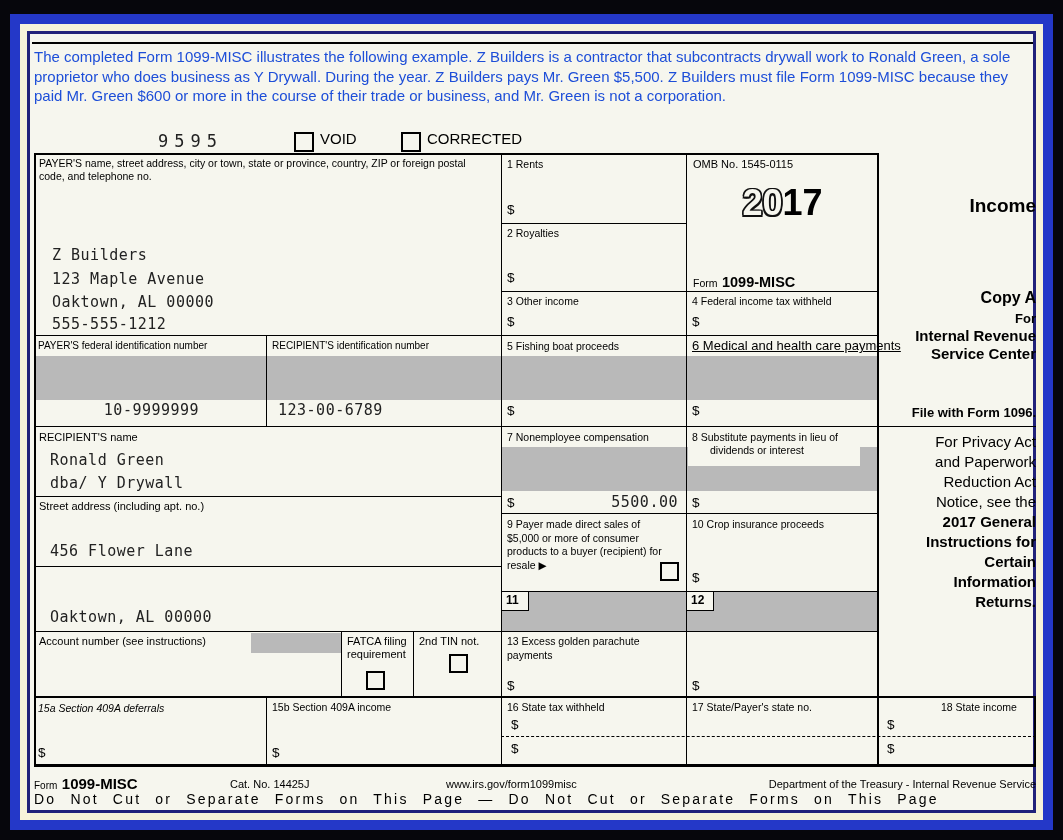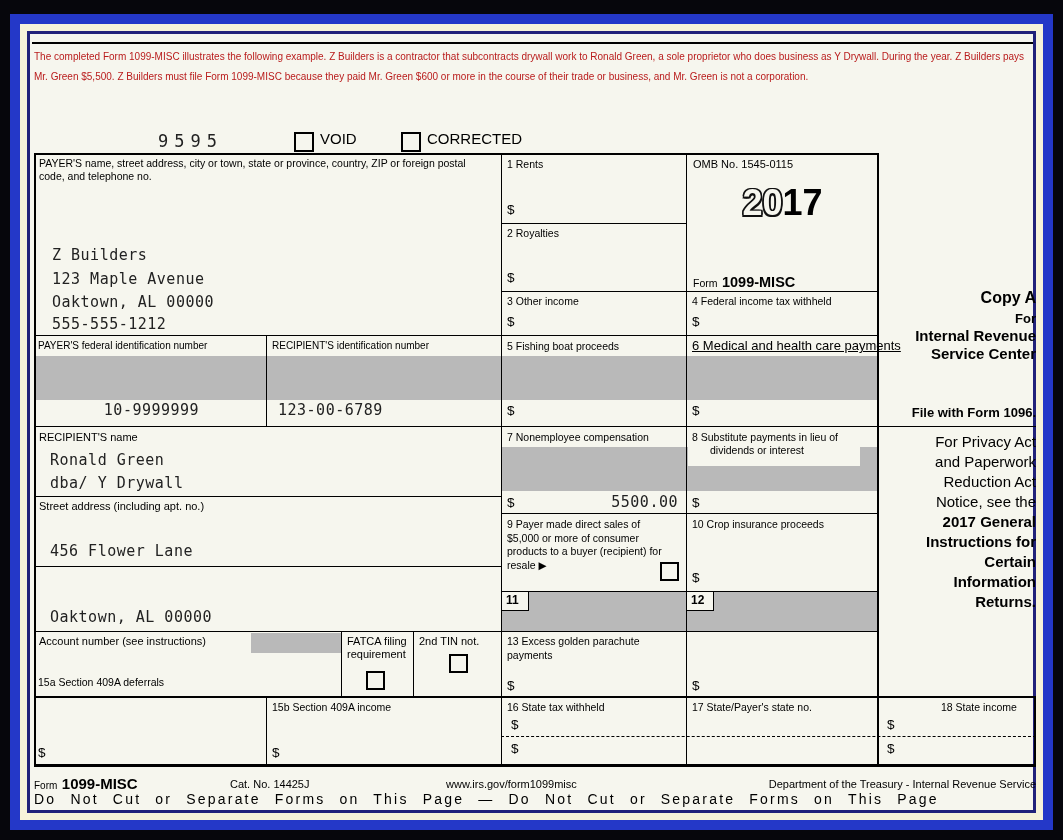--- a/index.html
+++ b/index.html
@@ -12,21 +12,21 @@
   .lbl{position:absolute;font-size:10.5px;line-height:12.5px;color:#000;z-index:3;}
   .val{position:absolute;font-family:"DejaVu Sans Mono",monospace;font-size:15px;color:#222;
        letter-spacing:.5px;z-index:3;white-space:nowrap;}
   .dol{position:absolute;font-size:13.5px;color:#000;z-index:3;}
   .hl{position:absolute;background:#000;z-index:2;}
   .vl{position:absolute;background:#000;z-index:2;}
   .dash{position:absolute;border-top:1.5px dashed #000;z-index:2;}
   .gray{position:absolute;background:#b9b9b9;z-index:0;}
   .cb{position:absolute;width:15px;height:15px;border:2px solid #000;background:#f6f6ee;z-index:3;}
   .mright{position:absolute;text-align:right;color:#000;z-index:3;}
-  .intro{position:absolute;left:4px;top:13px;width:995px;font-size:10px;line-height:19.5px;color:#b91c1c;z-index:3;}
+  .intro{position:absolute;left:4px;top:13px;width:995px;font-size:15px;line-height:19.5px;color:#1d4ed8;z-index:3;}
   .bold{font-weight:bold;}
   .yr-outline{color:#f6f6ee;text-shadow:-1.5px -1.5px 0 #111,1.5px -1.5px 0 #111,-1.5px 1.5px 0 #111,1.5px 1.5px 0 #111,0 -1.5px 0 #111,0 1.5px 0 #111,-1.5px 0 0 #111,1.5px 0 0 #111;}
   .tag{position:absolute;background:#f6f6ee;z-index:1;}
 </style>
 </head>
 <body>
 
 <div class="page">
 
   <div class="hl" style="left:2px;top:8px;width:1001px;height:2px;"></div>
@@ -82,20 +82,21 @@
   <div class="lbl" style="left:663px;top:124px;font-size:11px;">OMB No. 1545-0115</div>
   <div class="abs" style="left:665px;top:148px;width:175px;text-align:center;font-size:36px;font-weight:bold;z-index:3;">
     <span class="yr-outline">20</span><span style="color:#000;">17</span>
   </div>
   <div class="abs" style="left:663px;top:239px;z-index:3;">
     <span style="font-size:10.5px;">Form</span>
     <span style="font-size:14.5px;font-weight:bold;">1099-MISC</span>
   </div>
 
   <div class="mright bold" style="left:851px;top:160px;width:155px;font-size:19px;line-height:24px;">
+    <div>Income</div>
   </div>
   <div class="mright bold" style="left:851px;top:255px;width:155px;font-size:16px;">Copy A</div>
   <div class="mright bold" style="left:851px;top:277px;width:155px;font-size:13px;">For</div>
   <div class="mright bold" style="left:851px;top:293px;width:155px;font-size:15px;">Internal Revenue</div>
   <div class="mright bold" style="left:851px;top:311px;width:155px;font-size:15px;">Service Center</div>
   <div class="mright bold" style="left:851px;top:371px;width:155px;font-size:13px;">File with Form 1096.</div>
   <div class="mright" style="left:846px;top:398px;width:160px;font-size:15px;line-height:20px;">
     <div>For Privacy Act</div>
     <div>and Paperwork</div>
     <div>Reduction Act</div>
@@ -153,21 +154,21 @@
 
   <div class="lbl" style="left:9px;top:601px;font-size:11px;">Account number (see instructions)</div>
   <div class="lbl" style="left:317px;top:601px;width:64px;font-size:11px;line-height:13px;">FATCA filing requirement</div>
   <div class="cb" style="left:336px;top:637px;"></div>
   <div class="lbl" style="left:389px;top:601px;width:80px;font-size:11px;">2nd TIN not.</div>
   <div class="cb" style="left:419px;top:620px;"></div>
   <div class="lbl" style="left:477px;top:601px;width:165px;line-height:13.5px;">13 Excess golden parachute payments</div>
   <div class="dol" style="left:477px;top:644px;">$</div>
   <div class="dol" style="left:662px;top:644px;">$</div>
 
-  <div class="lbl" style="left:8px;top:642px;">15a Section 409A deferrals</div>
+  <div class="lbl" style="left:8px;top:668px;font-style:italic;">15a Section 409A deferrals</div>
   <div class="dol" style="left:8px;top:711px;">$</div>
   <div class="lbl" style="left:242px;top:667px;">15b Section 409A income</div>
   <div class="dol" style="left:242px;top:711px;">$</div>
   <div class="lbl" style="left:477px;top:667px;">16 State tax withheld</div>
   <div class="dol" style="left:481px;top:683px;">$</div>
   <div class="dol" style="left:481px;top:707px;">$</div>
   <div class="lbl" style="left:662px;top:667px;">17 State/Payer's state no.</div>
   <div class="lbl" style="left:903px;top:667px;margin-left:8px;">18 State income</div>
   <div class="dol" style="left:857px;top:683px;">$</div>
   <div class="dol" style="left:857px;top:707px;">$</div>

